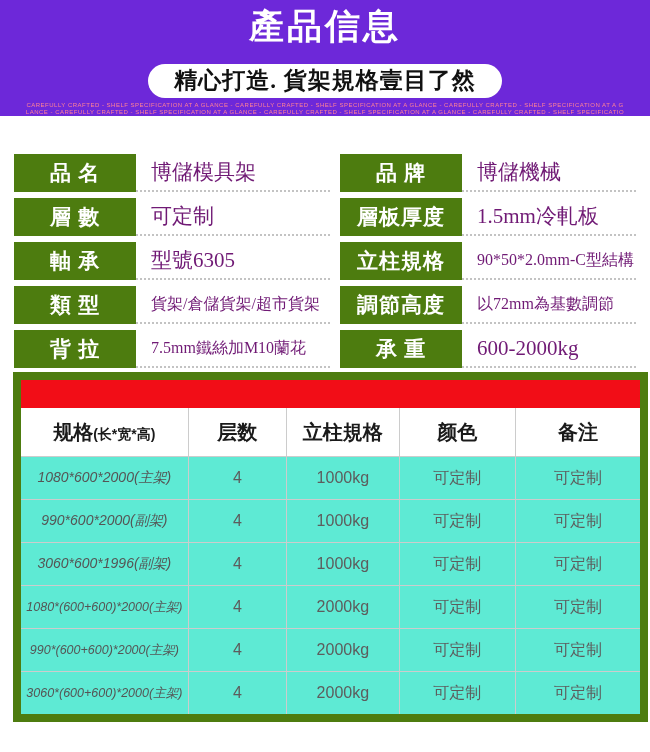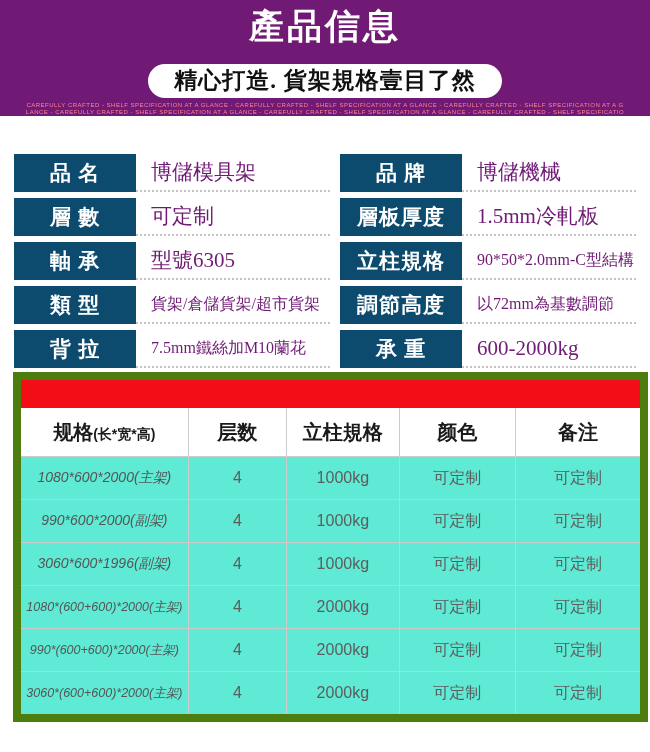--- a/index.html
+++ b/index.html
@@ -2,21 +2,21 @@
 <html><head>
 <meta charset="utf-8">
 <style>
   html,body{margin:0;padding:0;}
   body{
     width:650px;height:752px;background:#ffffff;overflow:hidden;
     font-family:"Liberation Sans",sans-serif;
     -webkit-font-smoothing:antialiased;
   }
   
-  .banner{height:116px;background:#701a75;text-align:center;overflow:hidden;}
+  .banner{height:116px;background:#6d28d9;text-align:center;overflow:hidden;}
   .banner-title{
     padding-top:7px;font-family:"Liberation Serif","DejaVu Serif",serif;
     font-weight:bold;font-size:35px;line-height:40px;color:#ffffff;letter-spacing:3px;
   }
   .pill{
     display:inline-block;margin-top:17px;background:#ffffff;color:#111111;
     border-radius:18px;padding:3px 26px;
     font-family:"Liberation Serif","DejaVu Serif",serif;font-weight:bold;
     font-size:23px;line-height:28px;letter-spacing:1px;
   }
@@ -25,21 +25,21 @@
     font-size:6px;line-height:7px;color:#ff8296;text-align:center;
     word-break:break-all;letter-spacing:.5px;
   }
   
   .specs{
     margin:38px 14px 0 14px;
     display:grid;grid-template-columns:316px 296px;column-gap:10px;row-gap:6px;
   }
   .spec-row{display:flex;height:38px;}
   .spec-label{
-    flex:0 0 122px;background:#0c4a6e;color:#ffffff;
+    flex:0 0 122px;background:#4d7c0f;color:#ffffff;
     display:flex;align-items:center;justify-content:center;
     font-family:"Liberation Serif","DejaVu Serif",serif;font-weight:bold;
     font-size:21px;letter-spacing:1px;
   }
   .spec-value{
     flex:1;display:flex;align-items:center;padding-left:15px;
     border-bottom:2px dotted #c3c3c3;
     font-family:"Liberation Serif","DejaVu Serif",serif;
     font-size:21px;color:#701a75;white-space:nowrap;overflow:hidden;
   }

